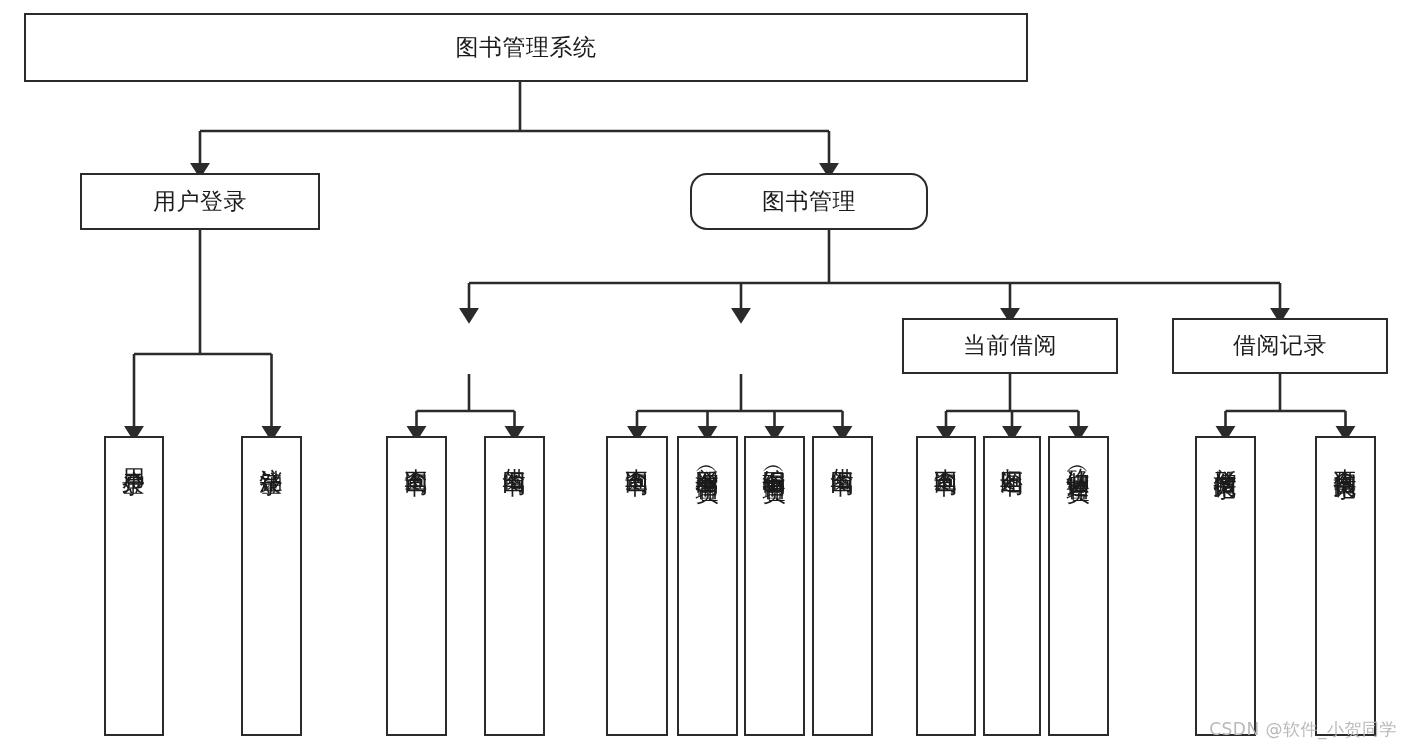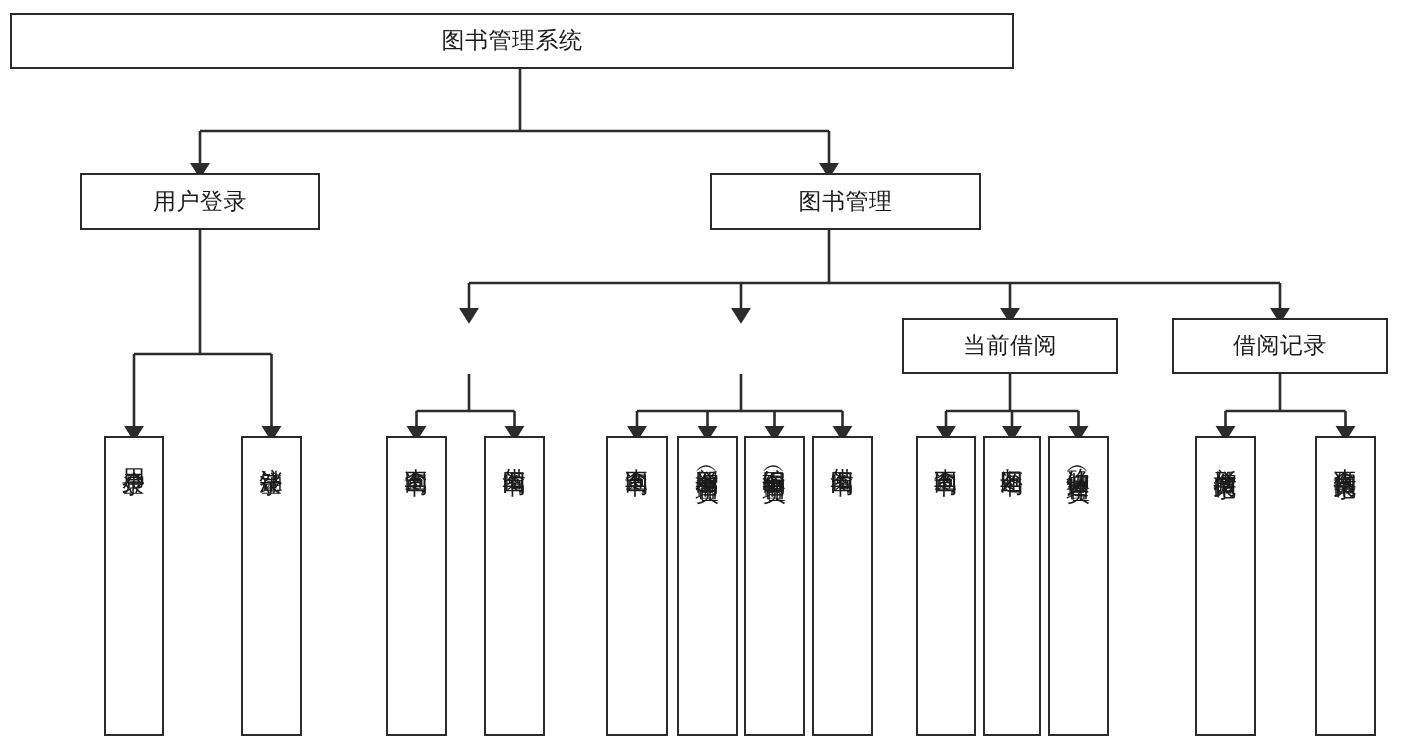--- a/index.html
+++ b/index.html
@@ -115,29 +115,29 @@
         <path d="M 946 411 L 946 434" marker-end="url(#arrowhead)"></path>
         <path d="M 1012 411 L 1012 434" marker-end="url(#arrowhead)"></path>
         <path d="M 1078.5 411 L 1078.5 434" marker-end="url(#arrowhead)"></path>
         <path d="M 1280 374 L 1280 411"></path>
         <path d="M 1225.5 411 L 1345.5 411"></path>
         <path d="M 1225.5 411 L 1225.5 434" marker-end="url(#arrowhead)"></path>
         <path d="M 1345.5 411 L 1345.5 434" marker-end="url(#arrowhead)"></path>
       </g>
   </svg>
 
-  <div class="node root" style="left: 10px; top: 13px; width: 1004px; height: 56px;">
+  <div class="node root" style="left: 24px; top: 13px; width: 1004px; height: 69px;">
     <span class="node-label">图书管理系统</span>
   </div>
 
   <div class="node horizontal" style="left: 80px; top: 173px; width: 240px; height: 57px;">
     <span class="node-label">用户登录</span>
   </div>
 
-  <div class="node horizontal" style="left: 710px; top: 173px; width: 271px; height: 57px;">
+  <div class="node horizontal" style="left: 690px; top: 173px; width: 238px; height: 57px; border-radius: 17px;">
     <span class="node-label">图书管理</span>
   </div>
 
 
 
   <div class="node horizontal" style="left: 902px; top: 318px; width: 216px; height: 56px;">
     <span class="node-label">当前借阅</span>
   </div>
 
   <div class="node horizontal" style="left: 1172px; top: 318px; width: 216px; height: 56px;">
@@ -189,14 +189,15 @@
   </div>
 
   <div class="node vertical" style="left: 1195px; top: 436px; width: 61px; height: 300px;">
     <span class="node-label">新增借阅记录</span>
   </div>
 
   <div class="node vertical" style="left: 1315px; top: 436px; width: 61px; height: 300px;">
     <span class="node-label">查询借阅记录</span>
   </div>
 
+  <div id="watermark">CSDN @软件_小贺同学</div>
 
 </div>
 
 </body></html>

